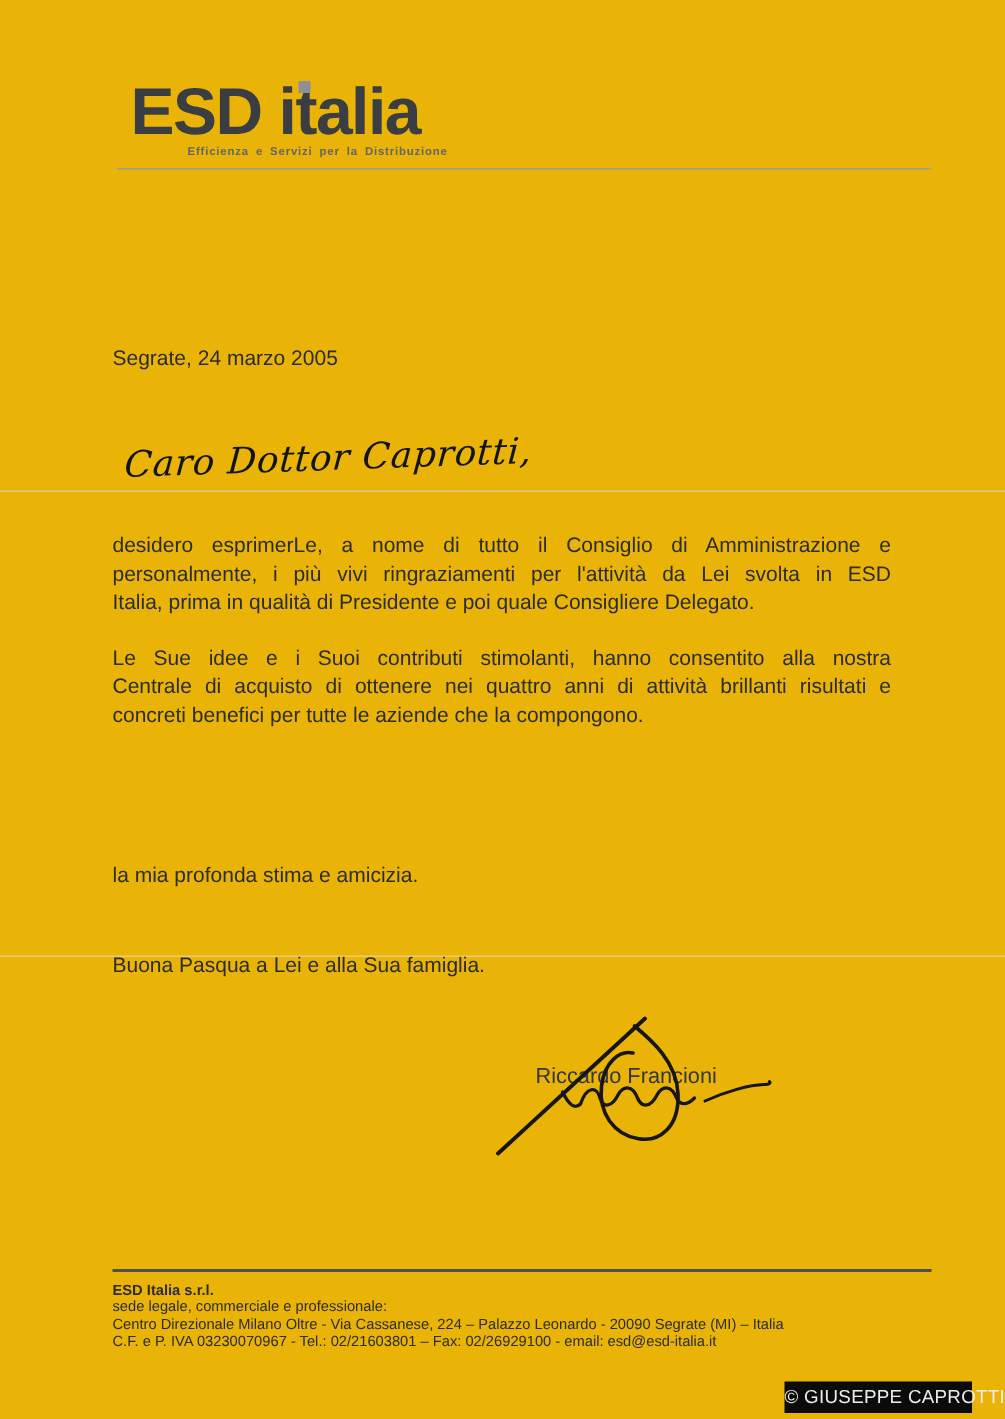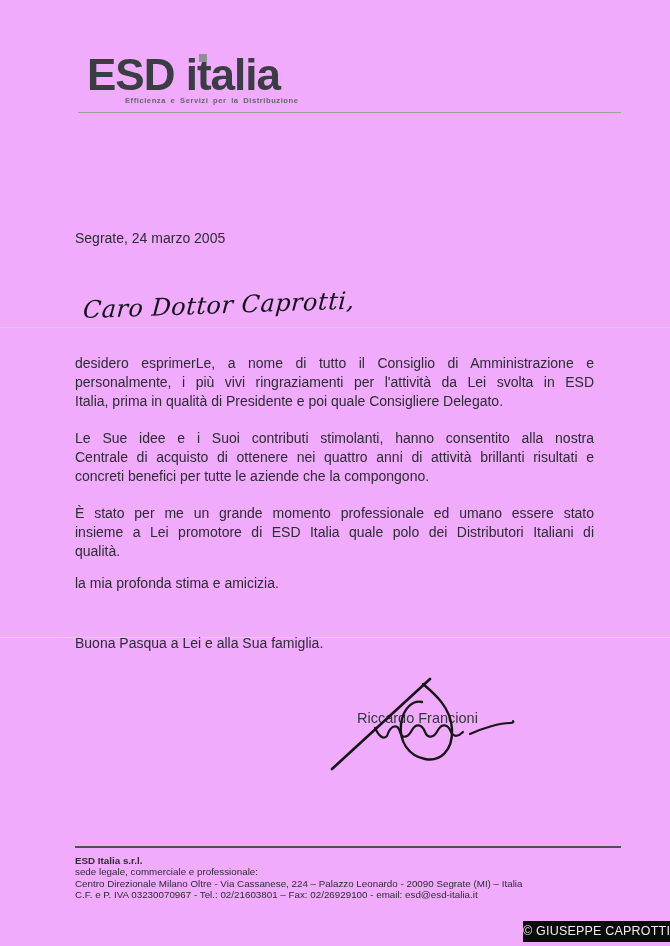--- a/index.html
+++ b/index.html
@@ -1,21 +1,21 @@
 <!DOCTYPE html>
 <html><head>
 <meta charset="utf-8">
 <style>
   html, body { margin: 0; padding: 0; background: #888; }
   .page {
     position: relative;
     width: 670px;
     height: 946px;
     margin: 0 auto;
-    background: #f0abfc;
+    background: #eab308;
     overflow: hidden;
     font-family: "Liberation Sans", sans-serif;
     color: #2b2d31;
   }
   .abs { position: absolute; }
 
   
   .logo {
     left: 87px; top: 53px;
     font-size: 44px;
@@ -76,21 +76,21 @@
   .signature-svg path { fill: none; stroke: #161616; stroke-linecap: round; stroke-linejoin: round; }
 
   
   .footer-rule { left: 75px; top: 846px; width: 546px; height: 2px; background: #4e5052; }
   .footer-block { left: 75px; top: 855px; font-size: 9.8px; line-height: 11.4px; color: #2b2d31; white-space: nowrap; }
   .footer-company { font-weight: bold; }
 
   
   .watermark {
     left: 523px; top: 921px;
-    width: 147px; height: 21px;
+    width: 125px; height: 21px;
     background: #0b0b0b;
     color: #ededed;
     font-size: 12.5px;
     line-height: 21px;
     text-align: center;
     letter-spacing: 0.2px;
     white-space: nowrap;
   }
 </style>
 </head>
@@ -116,25 +116,20 @@
     <div class="pline just">personalmente, i più vivi ringraziamenti per l'attività da Lei svolta in ESD</div>
     <div class="pline last">Italia, prima in qualità di Presidente e poi quale Consigliere Delegato.</div>
   </div>
 
   <div class="abs para p2">
     <div class="pline just">Le Sue idee e i Suoi contributi stimolanti, hanno consentito alla nostra</div>
     <div class="pline just">Centrale di acquisto di ottenere nei quattro anni di attività brillanti risultati e</div>
     <div class="pline last">concreti benefici per tutte le aziende che la compongono.</div>
   </div>
 
-  <div class="abs para p3">
-    <div class="pline just">È stato per me un grande momento professionale ed umano essere stato</div>
-    <div class="pline just">insieme a Lei promotore di ESD Italia quale polo dei Distributori Italiani di</div>
-    <div class="pline last">qualità.</div>
-  </div>
 
   <div class="abs para p4">
     <div class="pline last">la mia profonda stima e amicizia.</div>
   </div>
 
   <div class="abs para p5">
     <div class="pline last">Buona Pasqua a Lei e alla Sua famiglia.</div>
   </div>
 
   <div class="abs signer-name">Riccardo Francioni</div>

